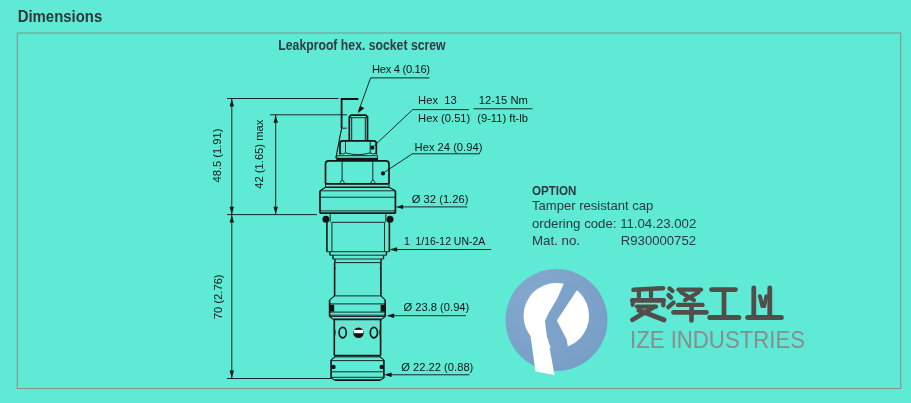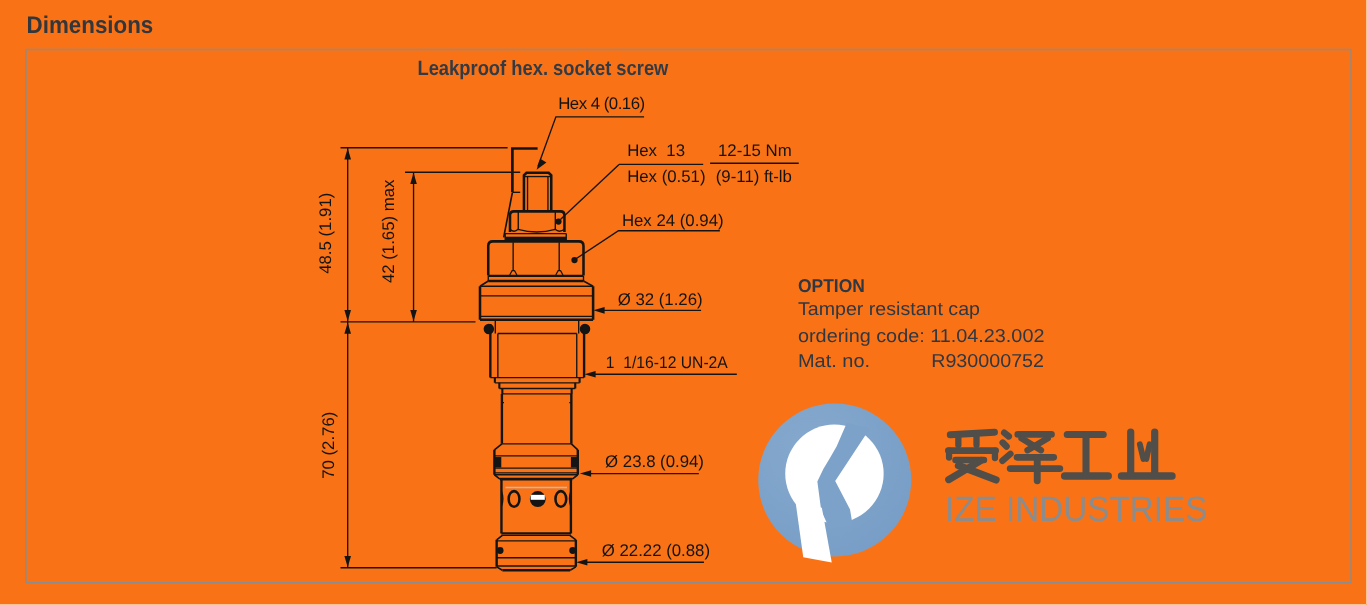--- a/index.html
+++ b/index.html
@@ -1,16 +1,16 @@
 <!DOCTYPE html>
 <html><head>
 <meta charset="utf-8">
 <style>
 html,body{margin:0;padding:0;background:#fff;}
-#page{position:relative;width:911px;height:403px;overflow:hidden;background:#f97316;
+#page{position:relative;width:911px;height:403px;overflow:hidden;background:#5eead4;
   font-family:"Liberation Sans", sans-serif;}
 svg{position:absolute;left:0;top:0;}
 </style>
 </head>
 <body>
 <div id="page">
 <svg width="911" height="403" viewBox="0 0 911 403">
 
   <text x="17.7" y="21.8" font-size="16" font-weight="bold" fill="#33373c" textLength="84.5" lengthAdjust="spacingAndGlyphs">Dimensions</text>
   <rect x="17.3" y="33" width="883.4" height="355.5" fill="none" stroke="#8c8c8c" stroke-width="1"></rect>

